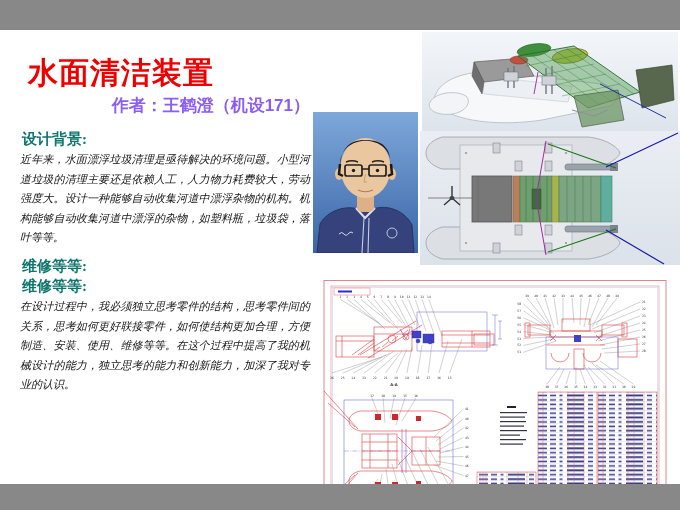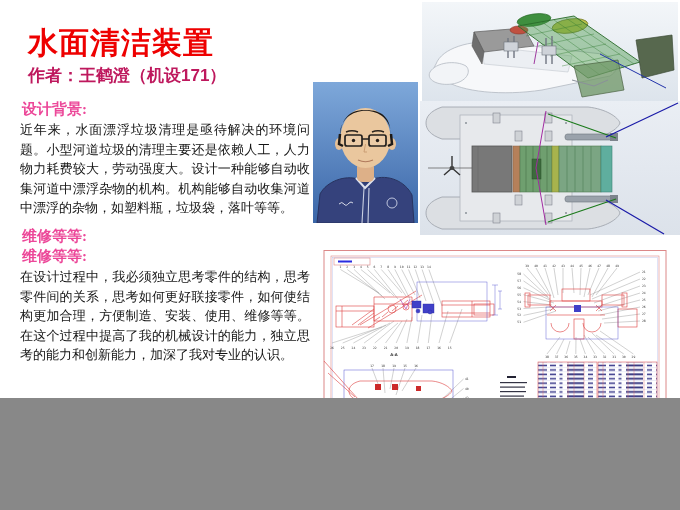--- a/index.html
+++ b/index.html
@@ -1,26 +1,26 @@
 <!DOCTYPE html>
 <html><head>
 <meta charset="utf-8">
 <style>
   html,body{margin:0;padding:0;background:#888;}
-  .page{position:relative;width:680px;height:398px;background:#ffffff;overflow:hidden;
-        font-family:"Liberation Serif","DejaVu Serif",serif;}
+  .page{position:relative;width:680px;height:454px;background:#ffffff;overflow:hidden;
+        font-family:"Liberation Serif","DejaVu Serif",serif;margin-top:30px;}
   
   .text-col{position:absolute;left:20px;top:26px;width:290px;}
   .title{font-family:"Liberation Sans","DejaVu Sans",sans-serif;
          font-weight:bold;font-size:30px;line-height:34px;color:#ee0000;
          letter-spacing:1px;margin:0 0 4px 8px;}
   .author{font-family:"Liberation Sans","DejaVu Sans",sans-serif;
-          font-weight:bold;font-size:17px;color:#be185d;margin:0 0 13px 8px;}
-  .sec-head{font-weight:bold;font-size:15px;color:#ec4899;margin:0 0 1px 2px;}
-  .sec-body{font-size:13px;line-height:19.6px;color:#151515;text-align:justify;margin:0 0 9px 0;}
+          font-weight:bold;font-size:17px;color:#8b5cf6;margin:0 0 13px 8px;text-align:right;}
+  .sec-head{font-weight:bold;font-size:15px;color:#0f766e;margin:0 0 1px 2px;}
+  .sec-body{font-size:11px;line-height:19.6px;color:#151515;text-align:justify;margin:0 0 9px 0;font-style:italic;}
   .sec-body.gap{margin-bottom:19px;}
   
   .photo{position:absolute;left:313px;top:82px;width:105px;height:141px;}
   .iso{position:absolute;left:422px;top:2px;width:256px;height:99px;}
   .plan{position:absolute;left:420px;top:101px;width:260px;height:134px;}
   .drawing{position:absolute;left:322px;top:249px;width:346px;height:250px;}
   svg{display:block;}
   .callout-text{font-family:"DejaVu Sans Mono","Liberation Mono",monospace;
                 font-size:3.1px;fill:#3a3a3a;}
   .view-label{font-family:"DejaVu Sans","Liberation Sans",sans-serif;

